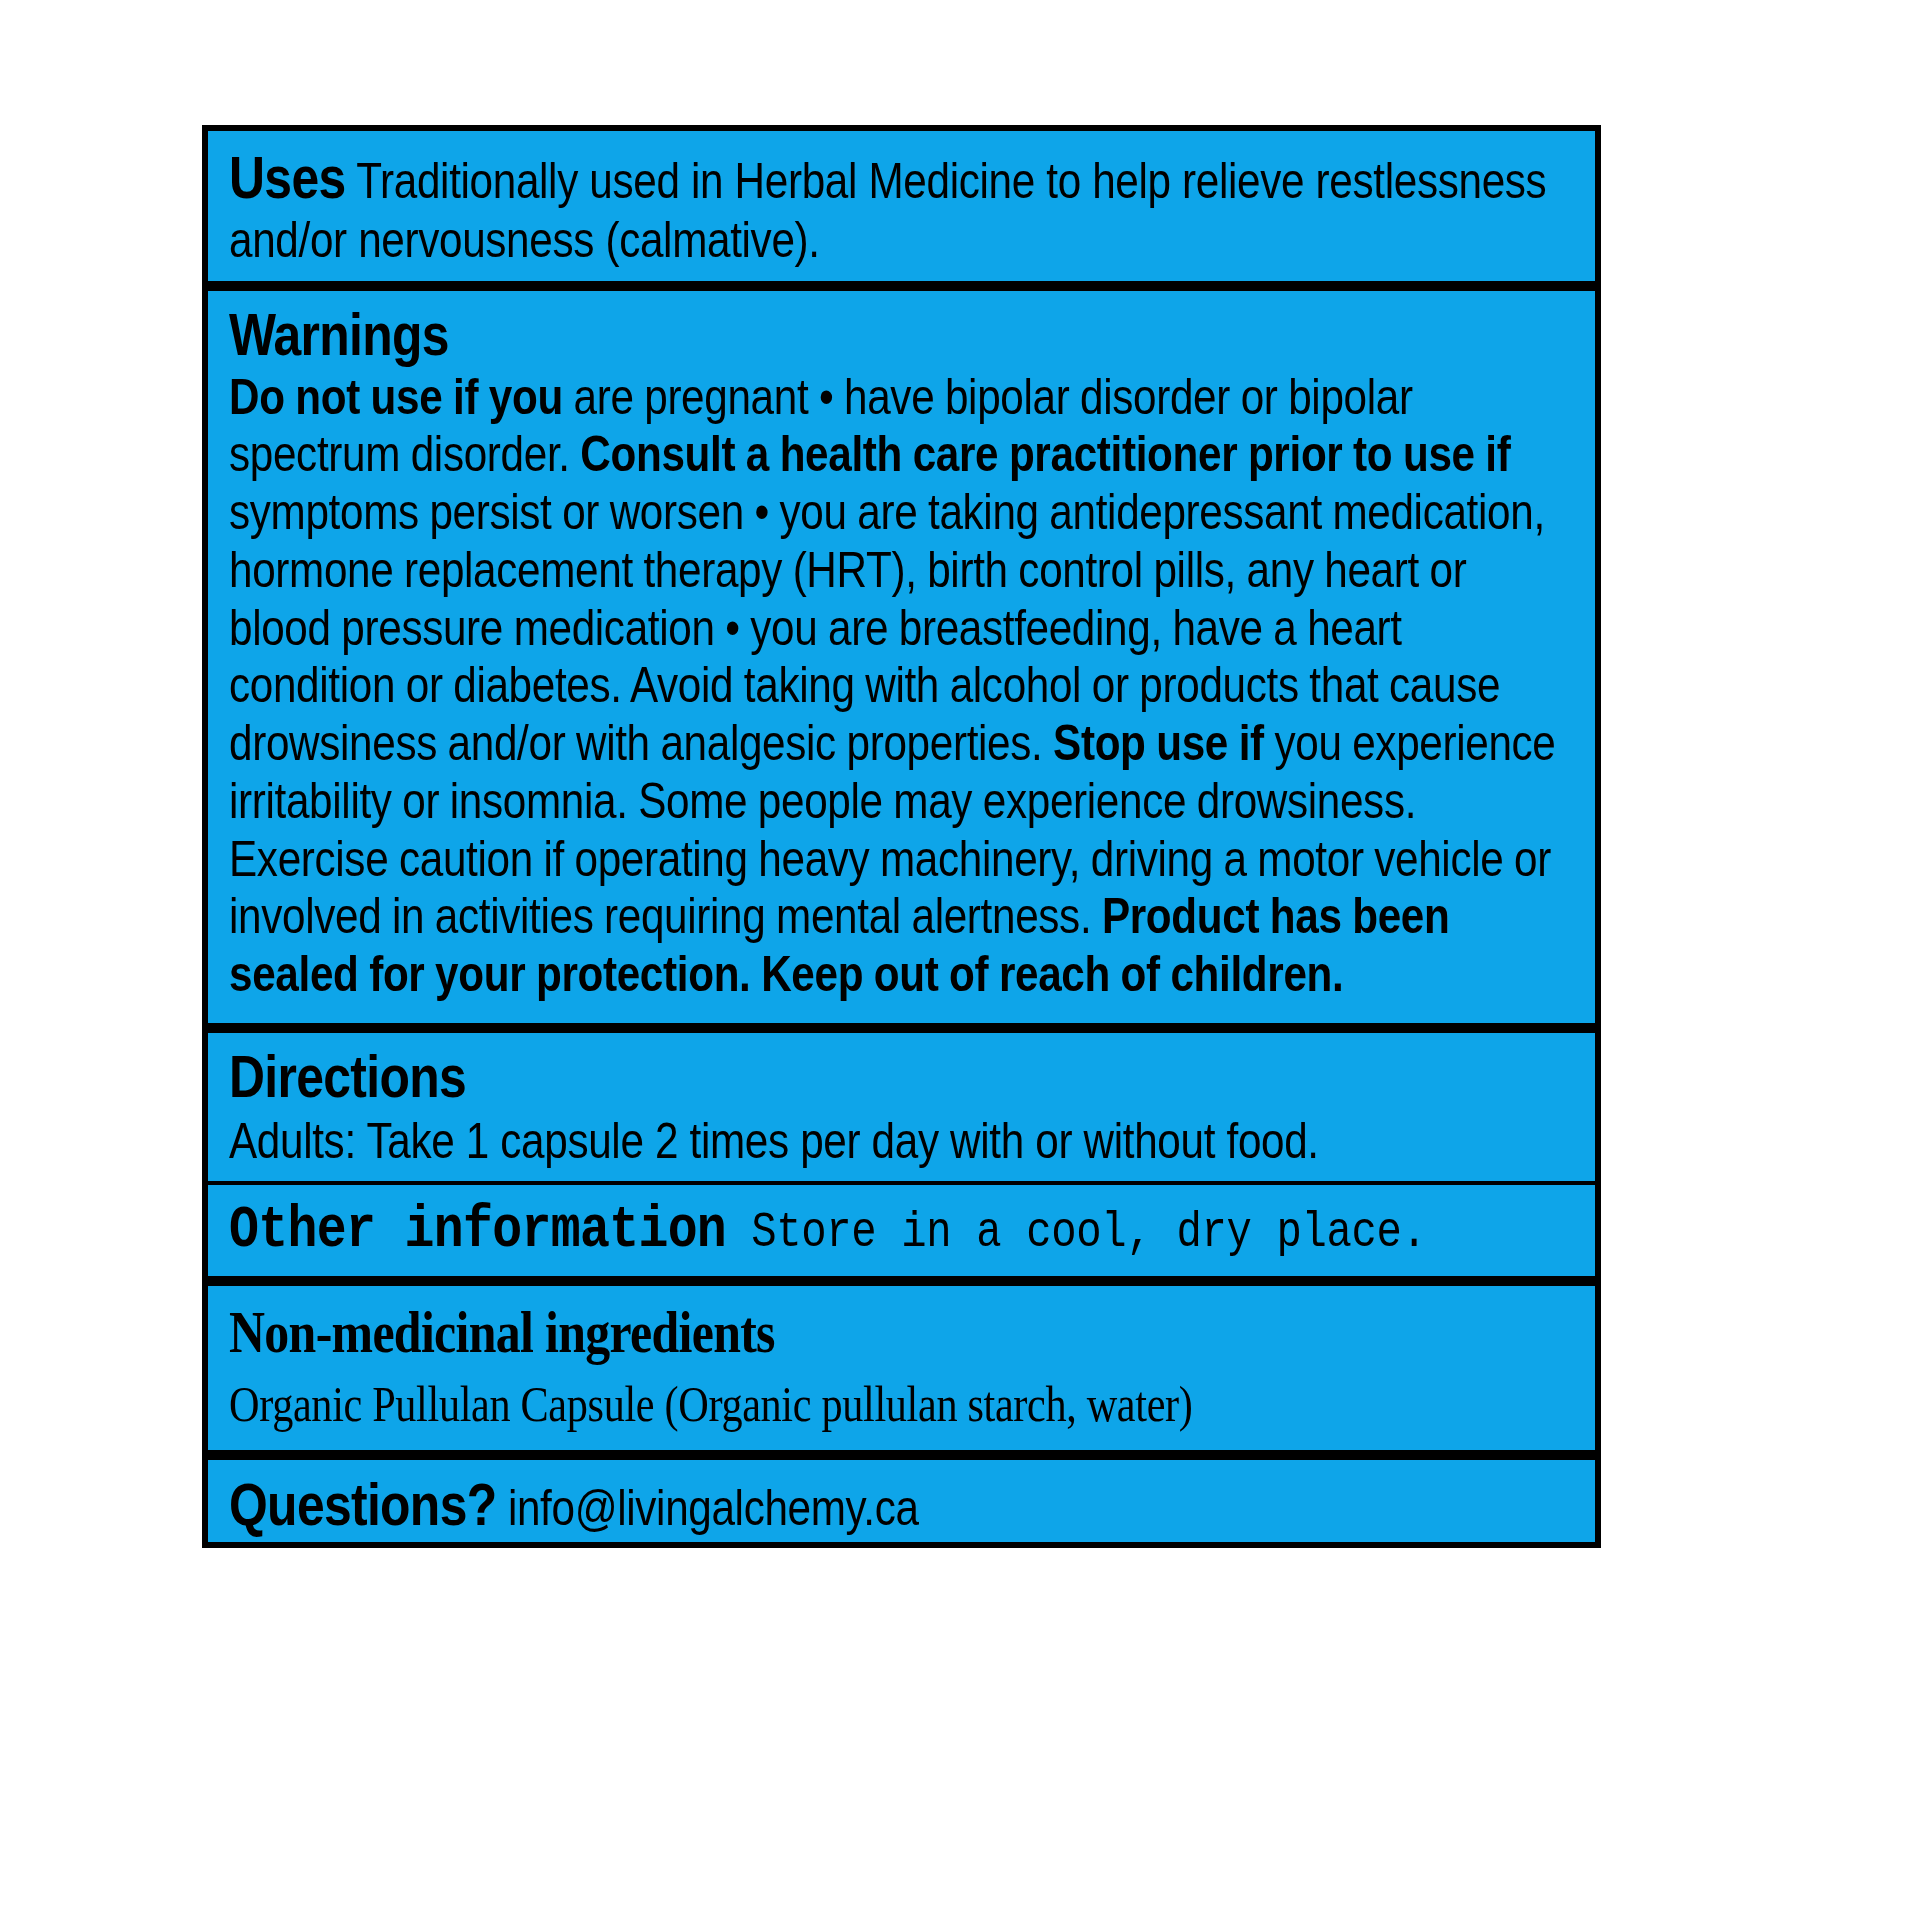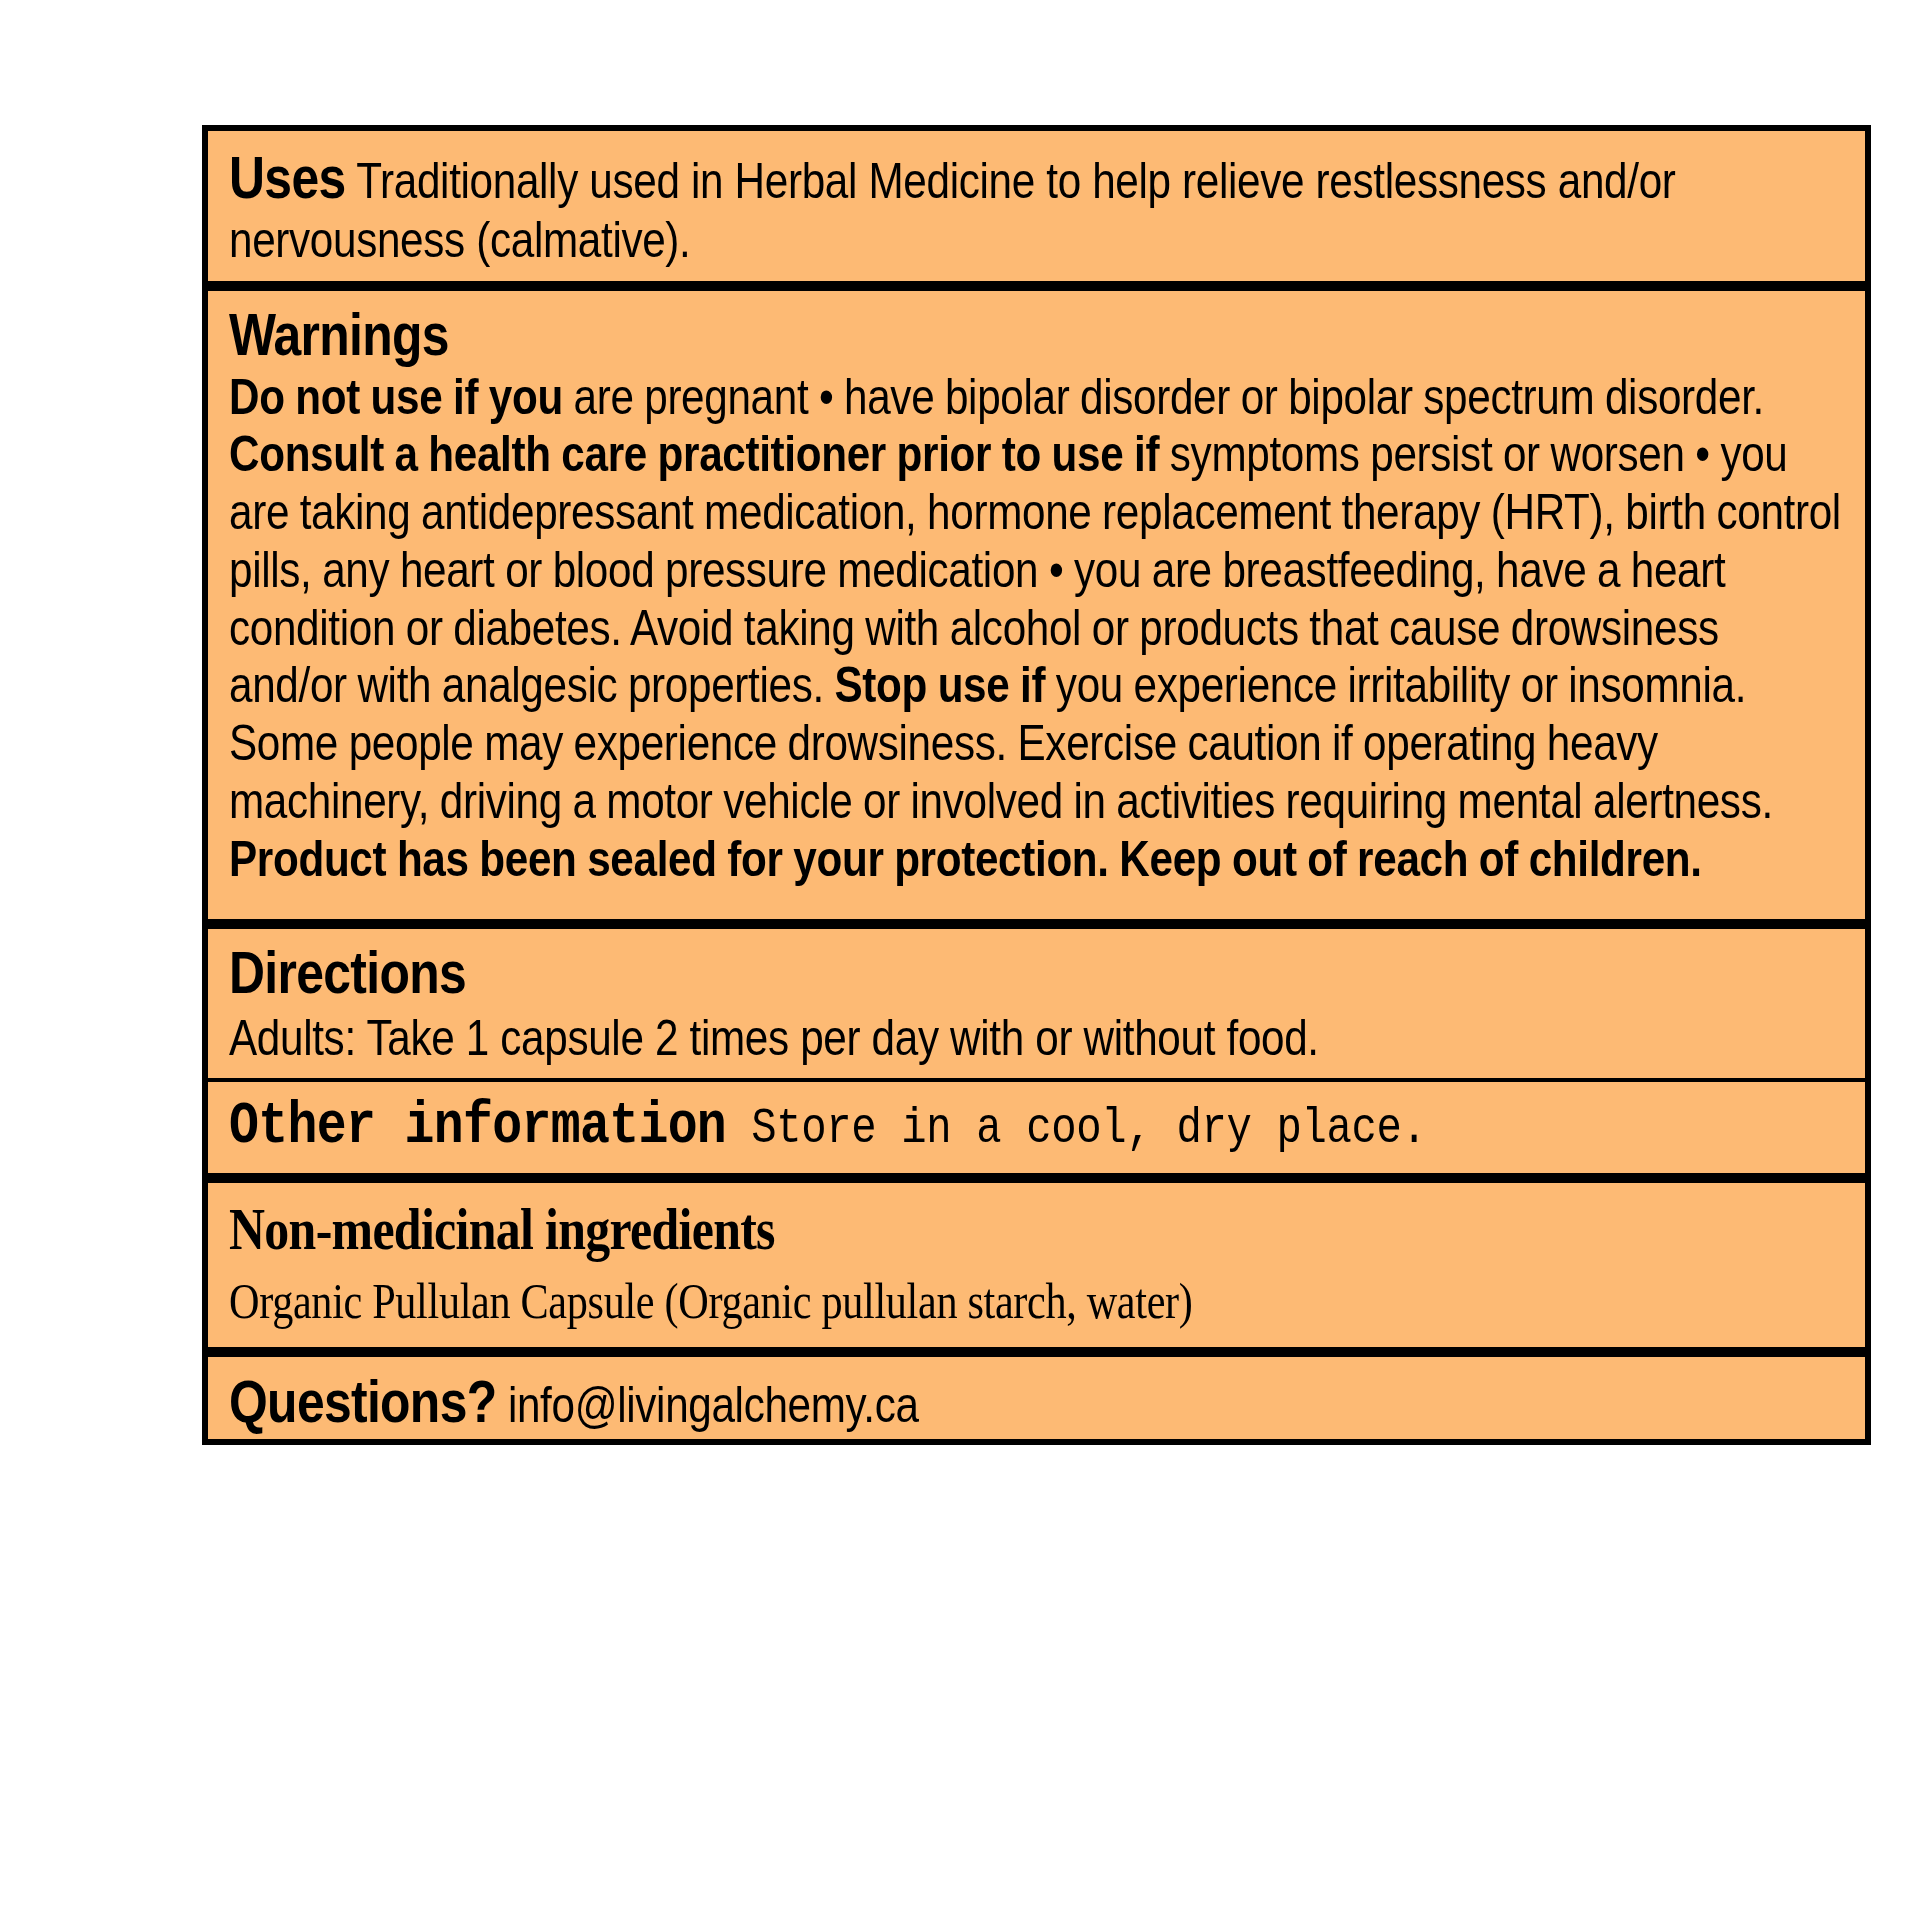--- a/index.html
+++ b/index.html
@@ -13,24 +13,24 @@
     font-family: "Liberation Sans", "DejaVu Sans", sans-serif;
     color: #000000;
     -webkit-font-smoothing: antialiased;
   }
 
   
   #label-panel {
     position: absolute;
     left: 202px;
     top: 125px;
-    width: 1669px;
+    width: 1399px;
     box-sizing: border-box;
     border: 6.6px solid #000000;
-    background: #fdba74;
+    background: #0ea5e9;
   }
 
   
   .facts-section {
     padding: 11.3px 21px 15px 21px;
     box-sizing: border-box;
   }
   .rule-thick {
     border-top: 10.4px solid #000000;
   }
@@ -90,21 +90,21 @@
     letter-spacing: -0.4px;
     transform: scaleX(0.845);
     transform-origin: left top;
     width: 118.35%;
     margin: 0;
   }
 
   
   #section-uses            { padding-top: 13px;  padding-bottom: 11.3px; }
   #section-warnings        { padding-top: 13px;  padding-bottom: 19px; }
-  #section-directions      { padding-top: 13px;  padding-bottom: 11.3px; margin-top: 12px; }
+  #section-directions      { padding-top: 13px;  padding-bottom: 11.3px; }
   #section-other-info      { padding-top: 11.3px;  padding-bottom: 11.3px; font-family: Liberation Mono, monospace; }
   #section-ingredients     { padding-top: 15px;  padding-bottom: 17px; font-family: Liberation Serif, serif; }
   #section-questions       { padding-top: 11.3px;  padding-bottom: 3px; }
 
   #warnings-heading { margin-bottom: 1.9px; }
   #directions-heading { margin-bottom: 3.8px; }
   #ingredients-heading { margin-bottom: 11.3px; }
 </style>
 </head>
 <body>

